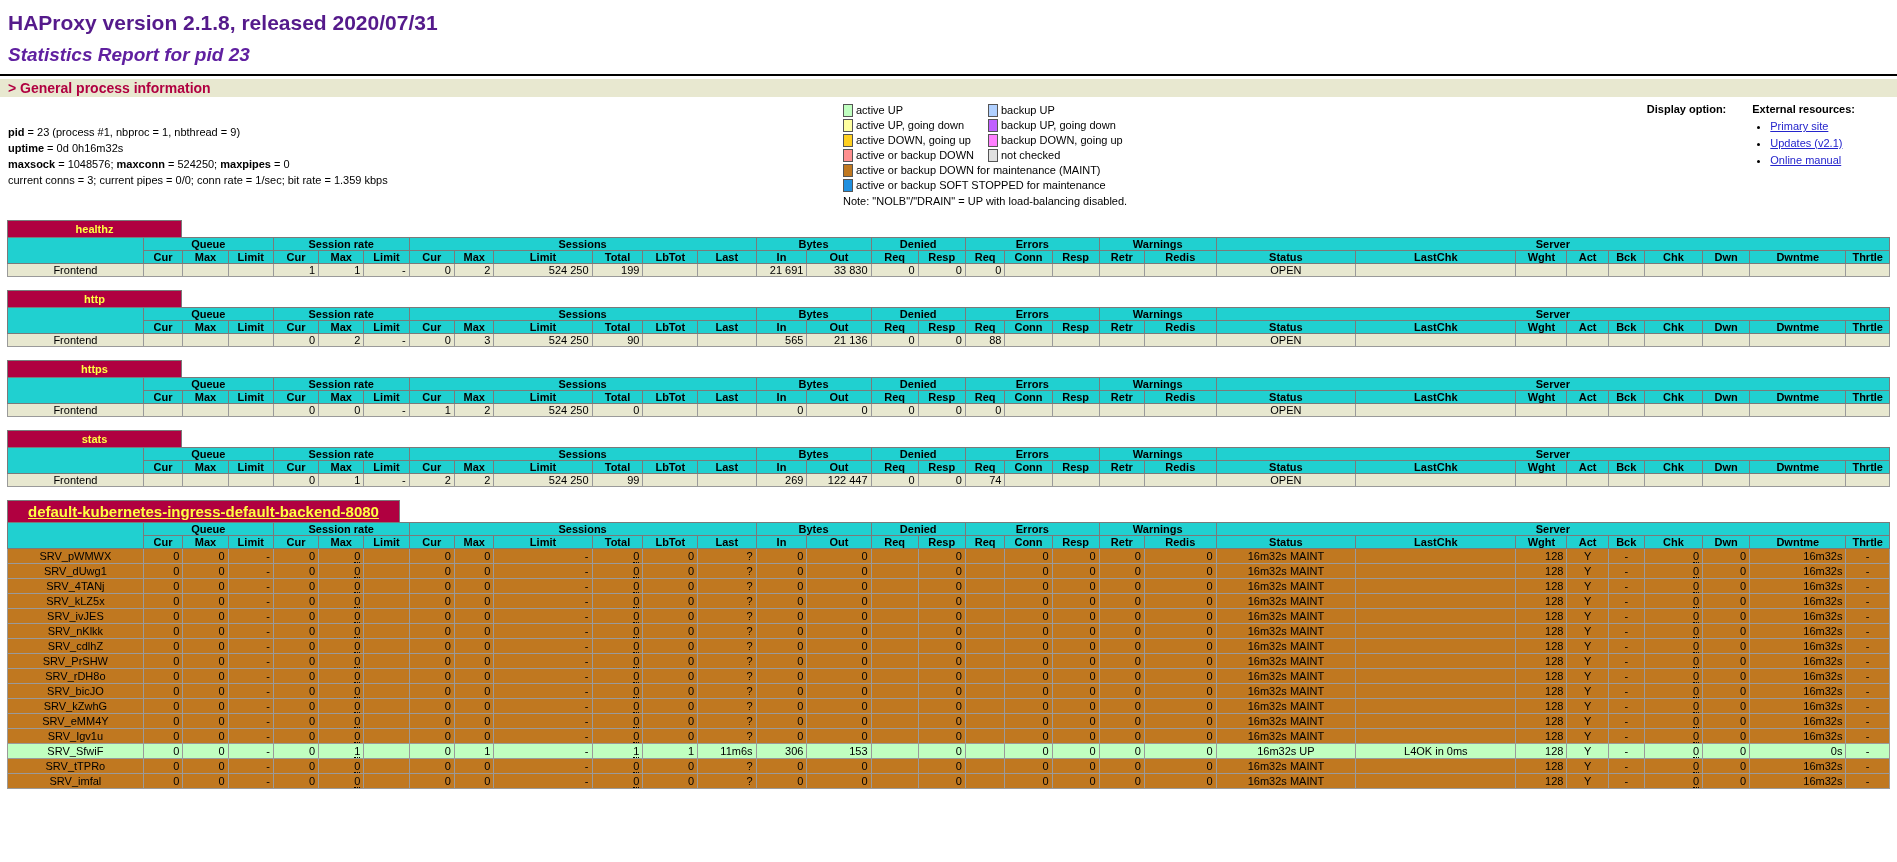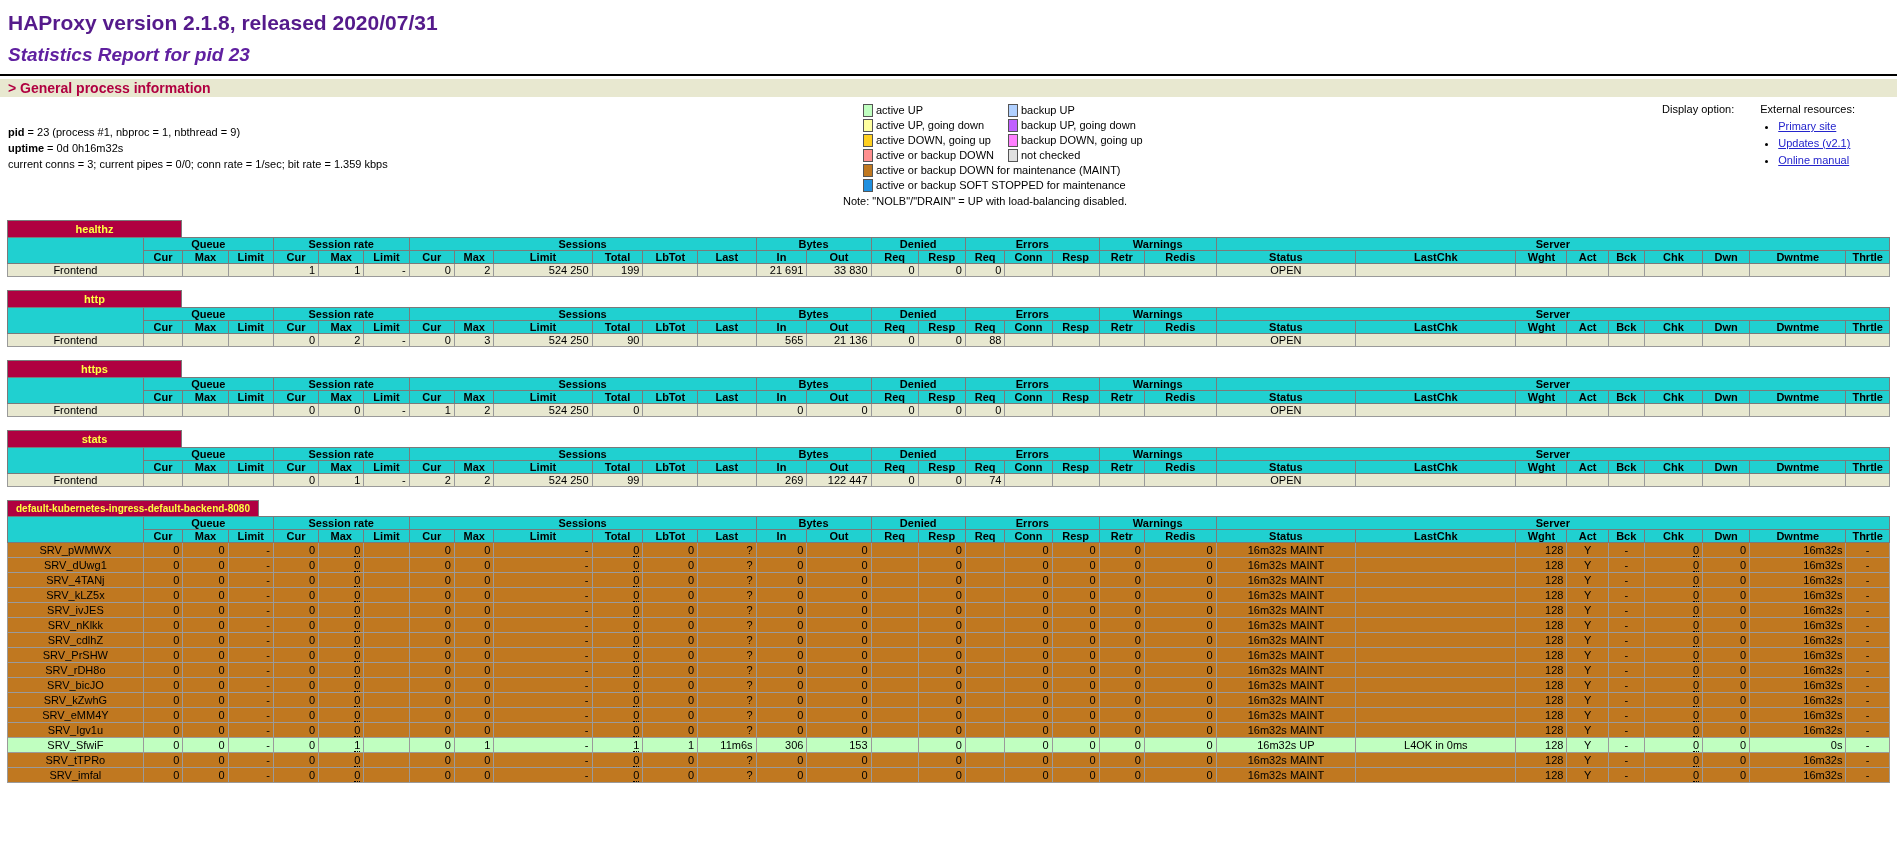--- a/index.html
+++ b/index.html
@@ -10,40 +10,40 @@
     font-family:"Liberation Sans", sans-serif; font-size:12px;
   }
   h1.page-title { font-size:21px; font-weight:bold; color:#551a8b; margin:11px 0 2px 8px; }
   h2.page-subtitle { font-size:19px; font-weight:bold; font-style:italic; color:#6020a0; margin:9px 0 8px 8px; }
   .hr { border-bottom:2px solid #000; height:0; }
   .section-band { background:#e8e8d0; color:#b00040; font-weight:bold; font-size:14px; padding:1px 8px; margin-top:3px; }
 
   .top-area { display:flex; align-items:flex-start; padding:6px 8px 0 8px; }
   .proc-info { margin-top:22px; font-size:11px; line-height:1.45; white-space:nowrap; flex:0 0 620px; }
   .legend-block { flex:0 0 auto; margin-left:215px; margin-top:0px; font-size:11px; }
-  .legend-table { border-collapse:collapse;margin-left:20px; }
+  .legend-table { border-collapse:collapse; }
   .legend-table td { padding:1px 14px 1px 0; white-space:nowrap; vertical-align:middle; }
   .swatch { display:inline-block; width:10px; height:13px; border:1px solid #555; vertical-align:-3px; margin-right:3px; }
   .legend-note { margin-top:2px; font-size:11px; }
 
   .opts-area { margin-left:auto; display:flex; gap:26px; padding-right:34px; }
   .opt-col { font-size:11px; white-space:nowrap; }
-  .opt-title { font-weight:normal; }
+  .opt-title { font-weight:bold; }
   .opt-col ul { margin:5px 0 0 0; padding-left:18px; }
   .opt-col li { margin-bottom:5px; }
   a.lnk { color:#2424cc; text-decoration:underline; cursor:pointer; }
   input.scope-input { width:90px; height:16px; border:1px solid #8a8a8a; font-size:11px; vertical-align:middle; }
 
   .proxy-section { margin:13px 7px 0 7px; }
   .pxname {
     display:inline-block; background:#b00040; color:#ffff40; font-weight:bold;
     font-size:11px; text-align:center; padding:2px 20px; border:1px solid #7a7a7a;
     border-bottom:none; min-width:175px;
   }
-  .pxname.backend-name { min-width:0; font-size:10px; padding:2px 8px; }
+  .pxname.backend-name { min-width:0; font-size:15px; padding:2px 20px;text-decoration:underline; }
   table.tbl { width:100%; border-collapse:collapse; table-layout:fixed; font-size:11px; border:1px solid #666; }
   table.tbl th {
     background:#20d0d0; border:1px solid #7a7a7a; font-weight:bold;
     padding:0 2px; height:13px; font-size:11px; text-align:center; overflow:hidden; white-space:nowrap;
   }
   table.tbl td {
     border:1px solid #9a9a9a; padding:0 3px; white-space:nowrap; overflow:hidden; height:13px;
   }
   table.tbl.backend-tbl td { height:15px; }
   tr.frontend td { background:#e8e8d0; }
@@ -58,20 +58,21 @@
 
 <h1 class="page-title">HAProxy version 2.1.8, released 2020/07/31</h1>
 <h2 class="page-subtitle">Statistics Report for pid 23</h2>
 <div class="hr"></div>
 <div class="section-band">&gt; General process information</div>
 
 <div class="top-area">
   <div class="proc-info">
       <div><b>pid</b><span> = 23 (process #1, nbproc = 1, nbthread = 9)</span></div>
       <div><b>uptime</b><span> = 0d 0h16m32s</span></div>
+      <div><b>maxsock</b><span> = 1048576; </span><b>maxconn</b><span> = 524250; </span><b>maxpipes</b><span> = 0</span></div>
       <div><span>current conns = 3; current pipes = 0/0; conn rate = 1/sec; bit rate = 1.359 kbps</span></div>
     </div>
 
   <div class="legend-block">
     <table class="legend-table">
       <tbody>
           <tr>
             <td><span class="swatch" style="background: rgb(192, 255, 192);"></span><span>active UP</span></td>
             <td><span class="swatch" style="background: rgb(176, 208, 255);"></span><span>backup UP</span></td>
           </tr>

